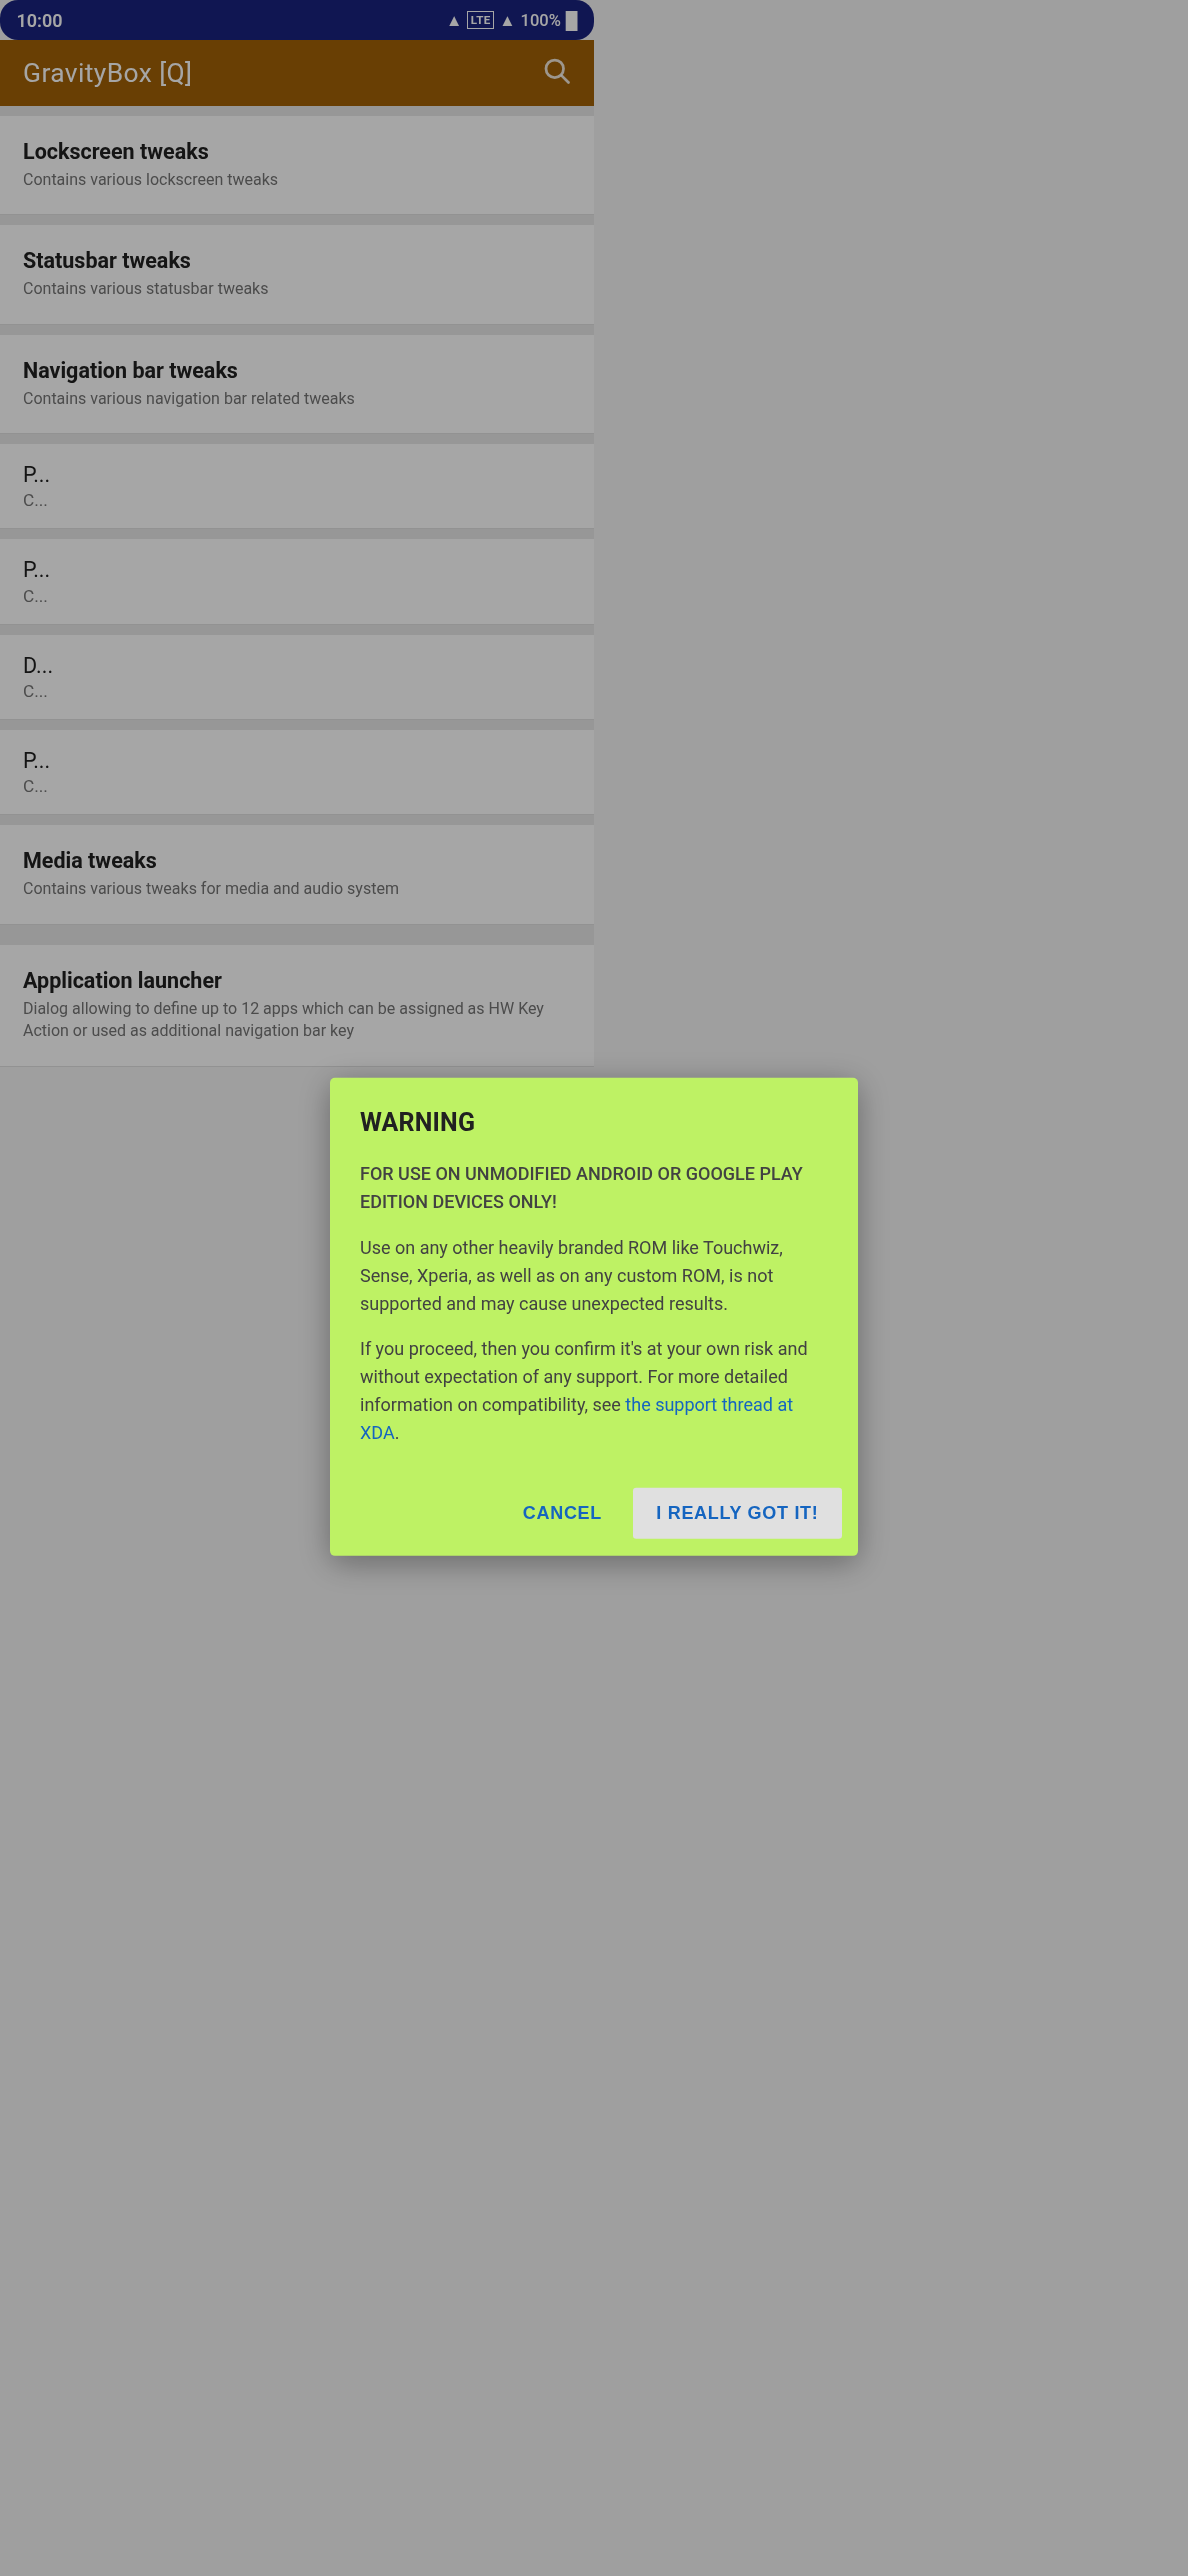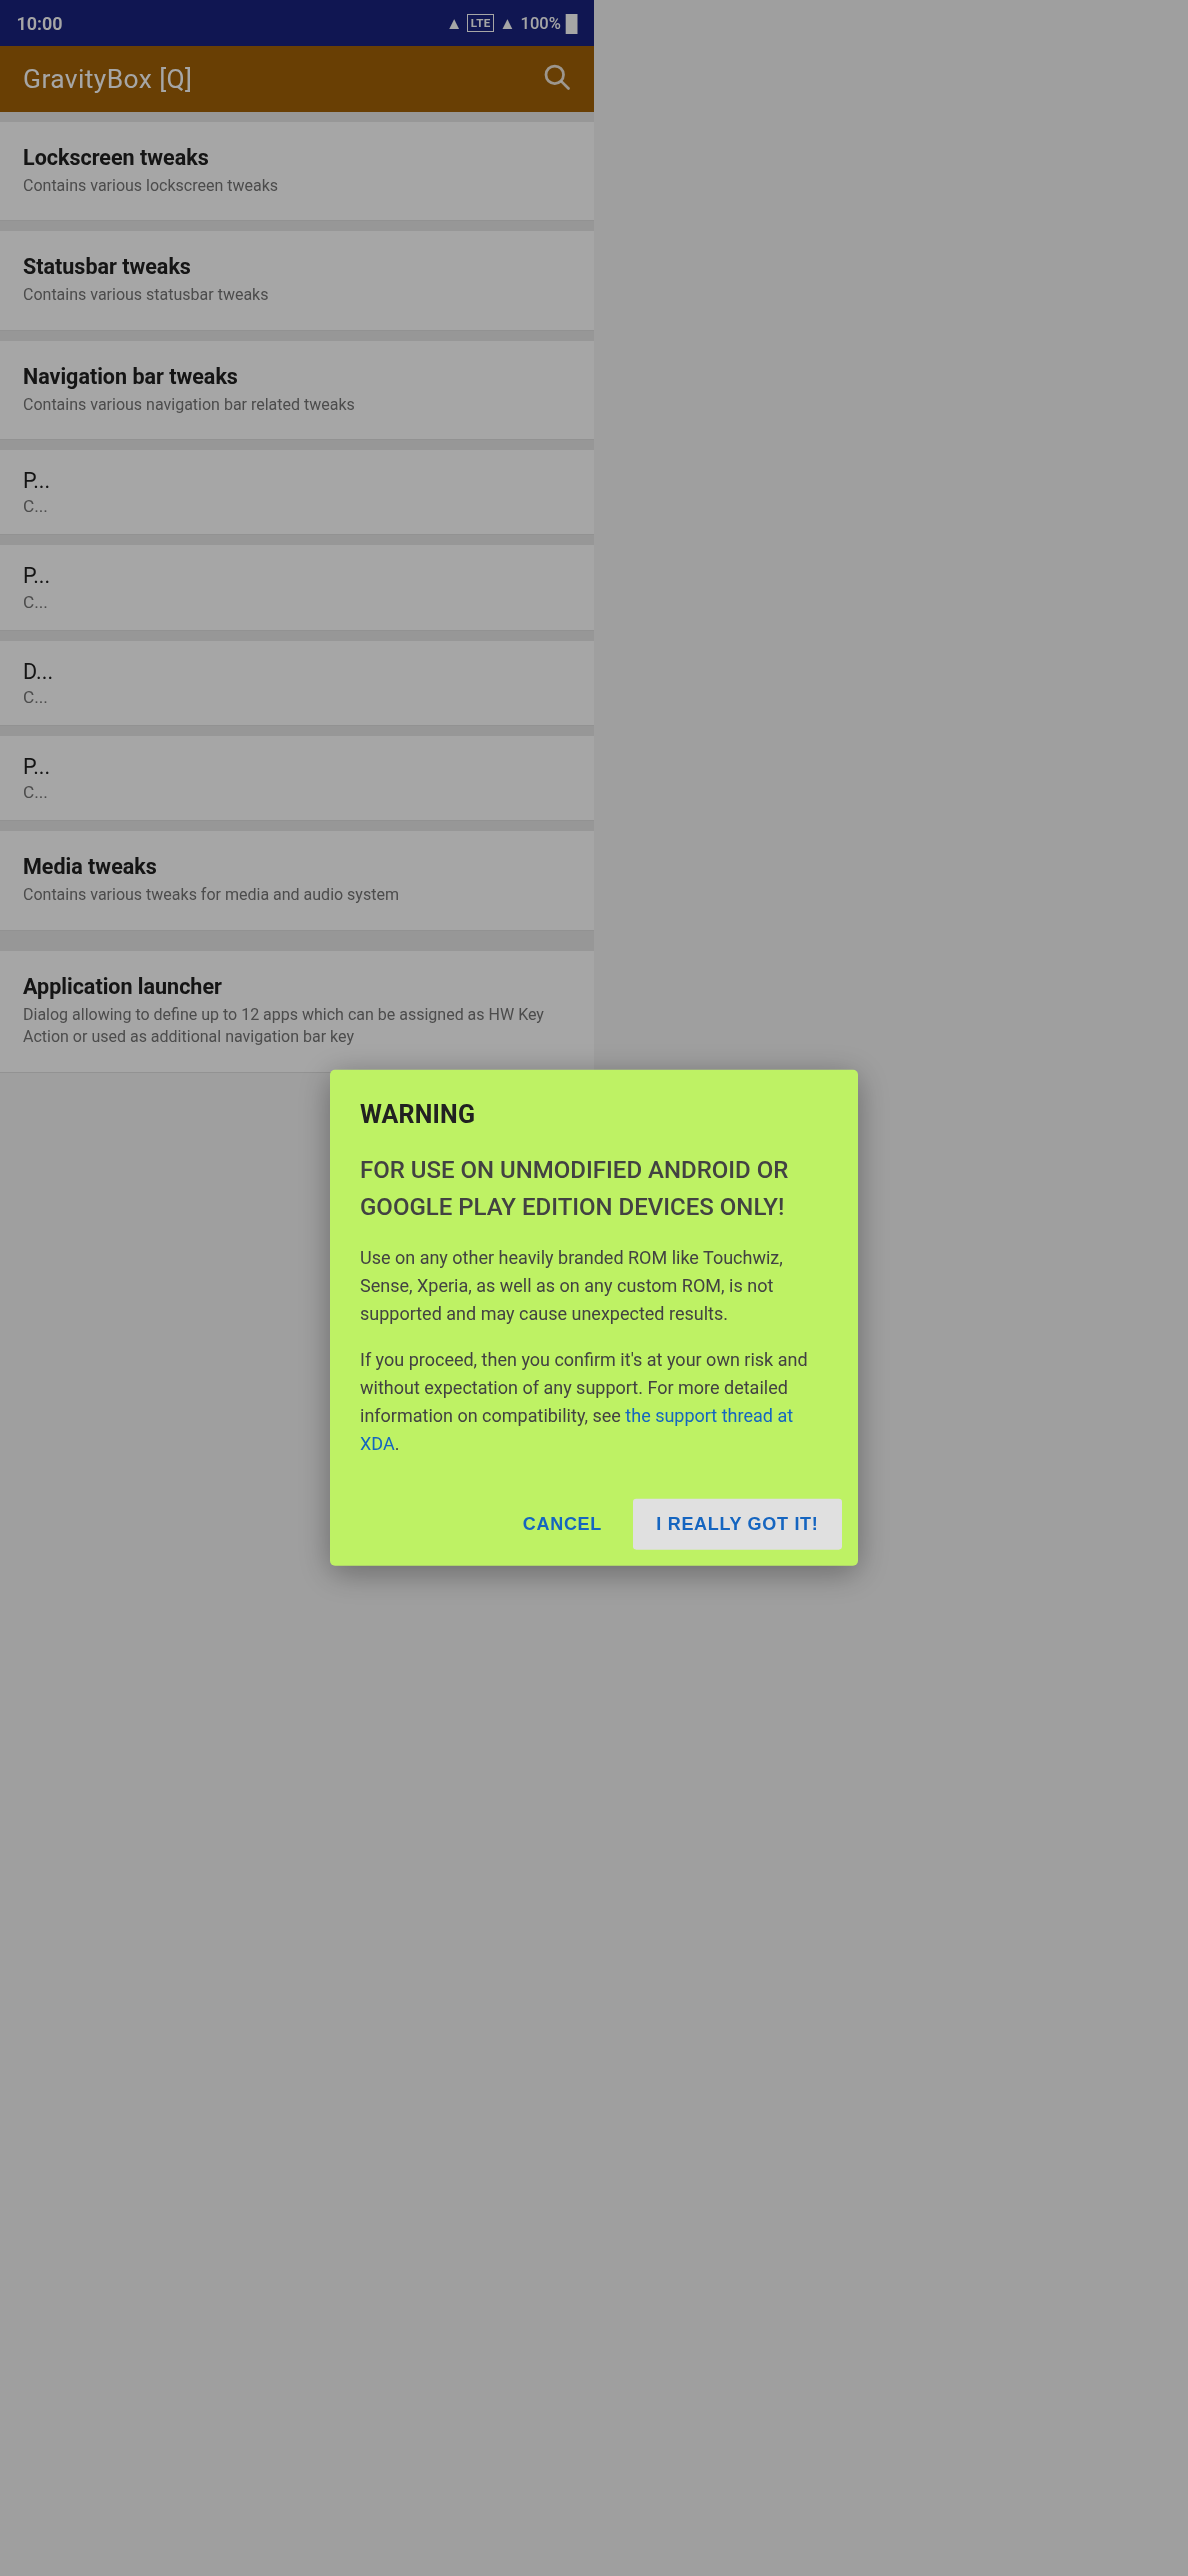--- a/index.html
+++ b/index.html
@@ -14,28 +14,29 @@
       min-height: 1288px;
       font-family: 'Roboto', Arial, sans-serif;
       background: #f5f5f5;
       position: relative;
       overflow-x: hidden;
     }
 
     
     .status-bar {
       background: #1a237e;
-      height: 46px;
+      height: 40px;
       display: flex;
       align-items: center;
       justify-content: space-between;
       padding: 0 16.5px;
       color: white;
       font-size: 20px;
       font-weight: 500;
+      border-radius: 18px;
     }
 
     .status-bar-time {
       font-size: 18px;
       font-weight: 600;
     }
 
     .status-bar-icons {
       display: flex;
       align-items: center;
@@ -132,21 +133,21 @@
     }
 
     .dialog-text {
       font-size: 18px;
       color: #424242;
       line-height: 1.55;
       margin-bottom: 18px;
     }
 
     .dialog-text-bold {
-      font-size: 24px;
+      font-size: 18px;
       color: #424242;
       font-weight: 500;
       line-height: 1.55;
       margin-bottom: 18px;
     }
 
     .dialog-text a {
       color: #1565c0;
       text-decoration: none;
     }

